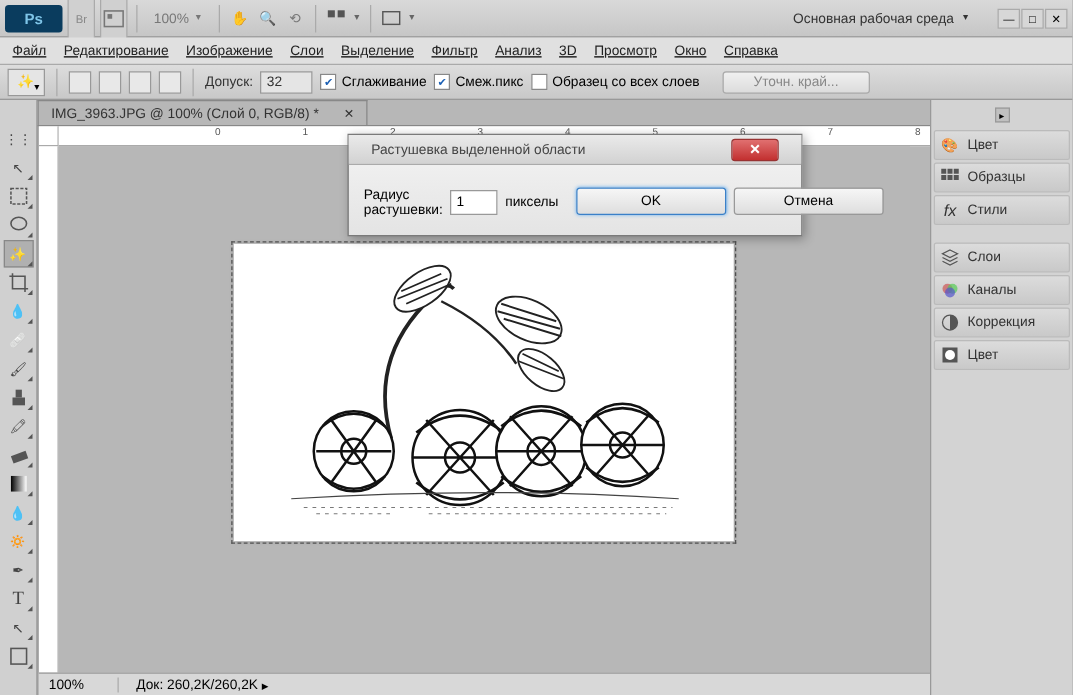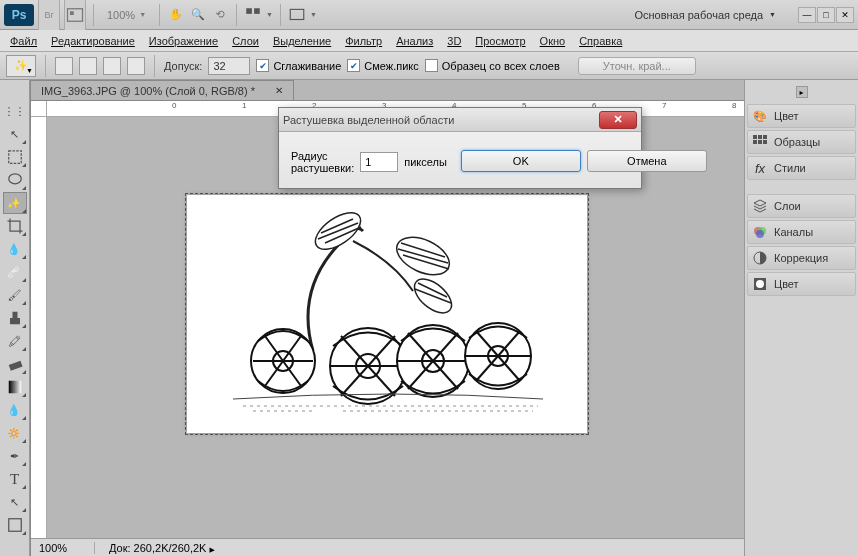--- a/index.html
+++ b/index.html
@@ -1,20 +1,20 @@
 <!DOCTYPE html>
 <html><head>
 <meta charset="utf-8">
 <style>
 * { margin: 0; padding: 0; box-sizing: border-box; font-family: Tahoma, Arial, sans-serif; font-size: 11px; }
 body { background: #b7b7b7; overflow: hidden; }
 .app { width: 858px; height: 556px; background: #b7b7b7; position: relative; display: flex; flex-direction: column; }
 
 .topbar { height: 30px; background: linear-gradient(#d9d9d9,#c6c6c6); border-bottom: 1px solid #999; display: flex; align-items: center; padding: 0 4px; gap: 4px; }
-.ps-icon { width: 30px; height: 22px; background: #0a3c5e; border-radius: 3px; color: #7fc5e8; display: flex; align-items: center; justify-content: center; font-weight: bold; font-size: 12px; }
+.ps-icon { width: 46px; height: 22px; background: #0a3c5e; border-radius: 3px; color: #7fc5e8; display: flex; align-items: center; justify-content: center; font-weight: bold; font-size: 12px; }
 .top-btn { width: 22px; height: 36px; background: #d0d0d0; border: 1px solid #aaa; border-radius: 2px; display: flex; align-items: center; justify-content: center; }
 .zoom-disp { display: flex; align-items: center; gap: 4px; color: #777; padding: 0 6px; }
 .top-ico { width: 18px; height: 18px; display: flex; align-items: center; justify-content: center; color: #777; }
 .sep { width: 1px; height: 22px; background: #aaa; margin: 0 3px; }
 .workspace-lbl { margin-left: auto; padding: 0 8px; color: #333; display: flex; align-items: center; gap: 6px; }
 .win-controls { display: flex; gap: 1px; margin-left: 10px; }
 .win-btn { width: 18px; height: 16px; border: 1px solid #aaa; background: #d7d7d7; display: flex; align-items: center; justify-content: center; font-size: 9px; }
 
 .menubar { height: 22px; background: #e0e0e0; border-bottom: 1px solid #aaa; display: flex; align-items: center; padding: 0 10px; gap: 14px; text-decoration: underline; }
 .menu-item { color: #222; cursor: default; }
@@ -52,21 +52,21 @@
 .statusbar { height: 18px; background: #d8d8d8; border-top: 1px solid #999; display: flex; align-items: center; padding: 0 4px; gap: 14px; position: absolute; bottom: 0; left: 0; right: 0; }
 .status-zoom { width: 60px; border-right: 1px solid #aaa; padding: 0 4px; }
 
 .panels { width: 114px; background: #d3d3d3; border-left: 1px solid #999; display: flex; flex-direction: column; padding: 6px 2px; gap: 2px; }
 .panel-item { height: 24px; display: flex; align-items: center; gap: 6px; padding: 0 4px; border: 1px solid #bbb; border-radius: 2px; background: linear-gradient(#dcdcdc,#c9c9c9); color: #333; }
 .panel-item .pi-icon { width: 16px; height: 16px; display: flex; align-items: center; justify-content: center; }
 .panel-gap { height: 10px; }
 .panel-toggle { width: 12px; height: 12px; margin: 0 auto 4px; background: #c0c0c0; border: 1px solid #999; font-size: 8px; display: flex; align-items: center; justify-content: center; }
 
 .dialog { position: absolute; top: 107px; left: 278px; width: 364px; background: linear-gradient(#f4f4f4,#e4e4e4); border: 1px solid #7a7a7a; box-shadow: 2px 2px 8px rgba(0,0,0,0.3); }
-.dlg-title { height: 24px; background: linear-gradient(#eaeaea,#d2d2d2); border-bottom: 1px solid #aaa; display: flex; align-items: center; padding: 0 4px; color: #444; }
+.dlg-title { height: 24px; background: linear-gradient(#eaeaea,#d2d2d2); border-bottom: 1px solid #aaa; display: flex; align-items: center; padding: 0 18px; color: #444; }
 .dlg-close { margin-left: auto; width: 38px; height: 18px; background: linear-gradient(#e07070,#c23030); border: 1px solid #933; border-radius: 3px; color: #fff; display: flex; align-items: center; justify-content: center; font-weight: bold; }
 .dlg-body { padding: 18px 12px 14px; display: flex; gap: 14px; }
 .dlg-left { display: flex; align-items: center; gap: 6px; flex: 1; }
 .dlg-input { width: 38px; height: 20px; border: 1px solid #999; background: #fff; padding: 0 4px; }
 .dlg-btns { display: flex; flex-direction: row; gap: 6px; }
 .dlg-btn { width: 120px; height: 22px; background: linear-gradient(#f6f6f6,#dedede); border: 1px solid #999; border-radius: 3px; display: flex; align-items: center; justify-content: center; }
 .dlg-btn.primary { border: 1px solid #3a80c8; box-shadow: 0 0 3px #6ab0f0; }
 
 svg { width: 100%; height: 100%; }
 </style>

